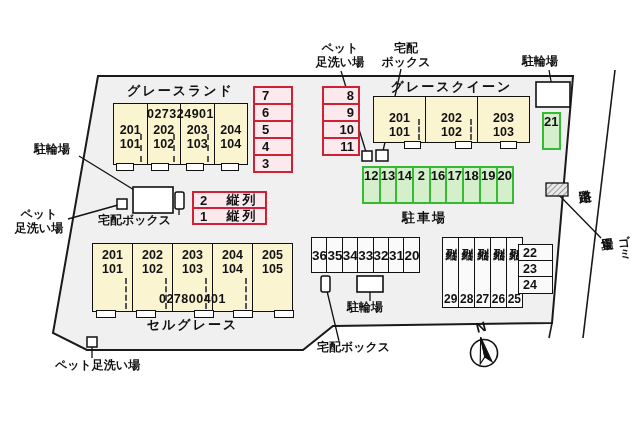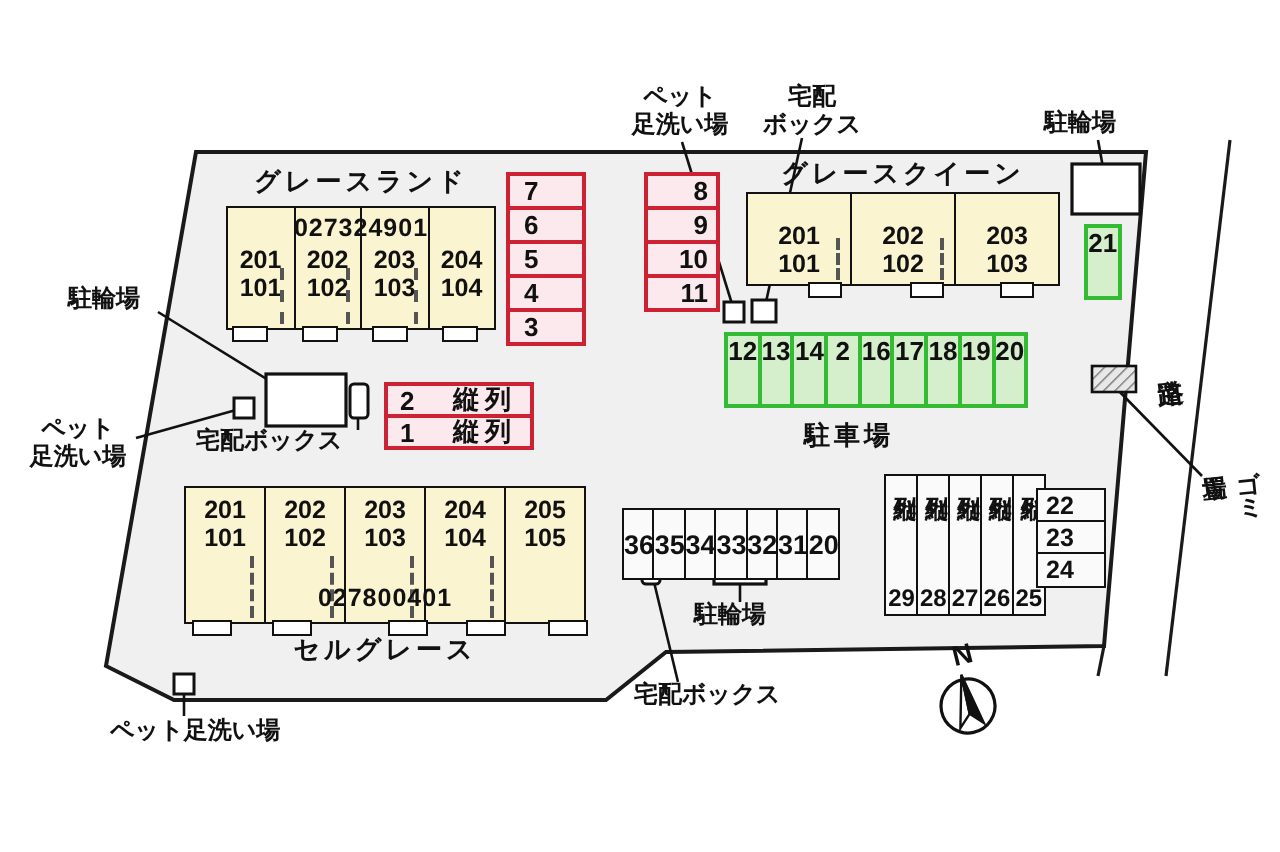--- a/index.html
+++ b/index.html
@@ -250,21 +250,21 @@
     <div class="cell greencell">2</div>
     <div class="cell greencell">16</div>
     <div class="cell greencell">17</div>
     <div class="cell greencell">18</div>
     <div class="cell greencell">19</div>
     <div class="cell greencell">20</div>
   </div>
 
   <div class="abs cell greencell" style="left:544px;top:112px;">21</div>
 
-  <div class="abs whiterow" style="left:311px;top:254px;">
+  <div class="abs whiterow" style="left:311px;top:237px;">
     <div class="cell whitecell">36</div>
     <div class="cell whitecell">35</div>
     <div class="cell whitecell">34</div>
     <div class="cell whitecell">33</div>
     <div class="cell whitecell">32</div>
     <div class="cell whitecell">31</div>
     <div class="cell whitecell">20</div>
   </div>
 
   <div class="abs whiterow" style="left:442px;top:237px;">

